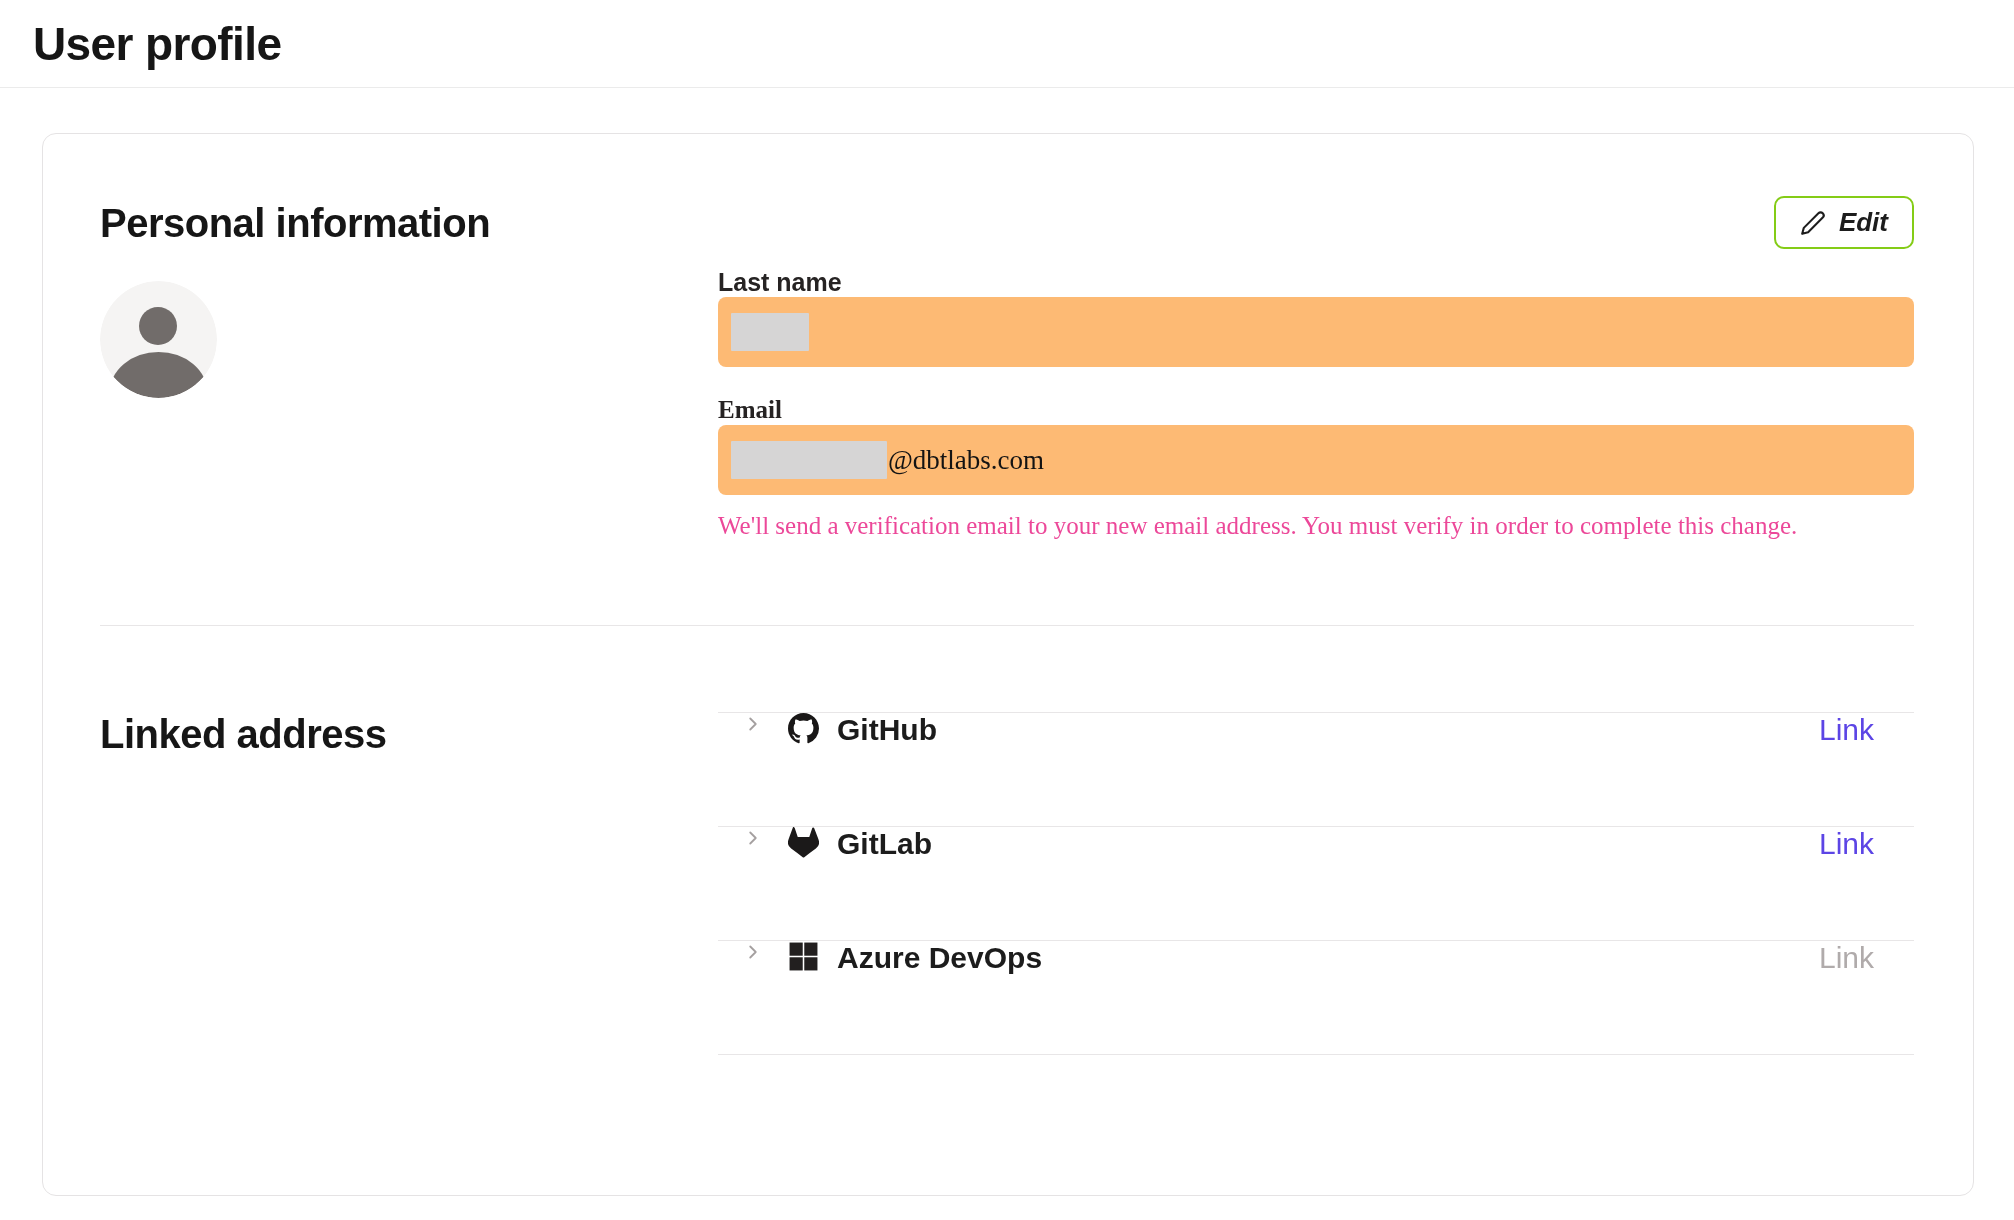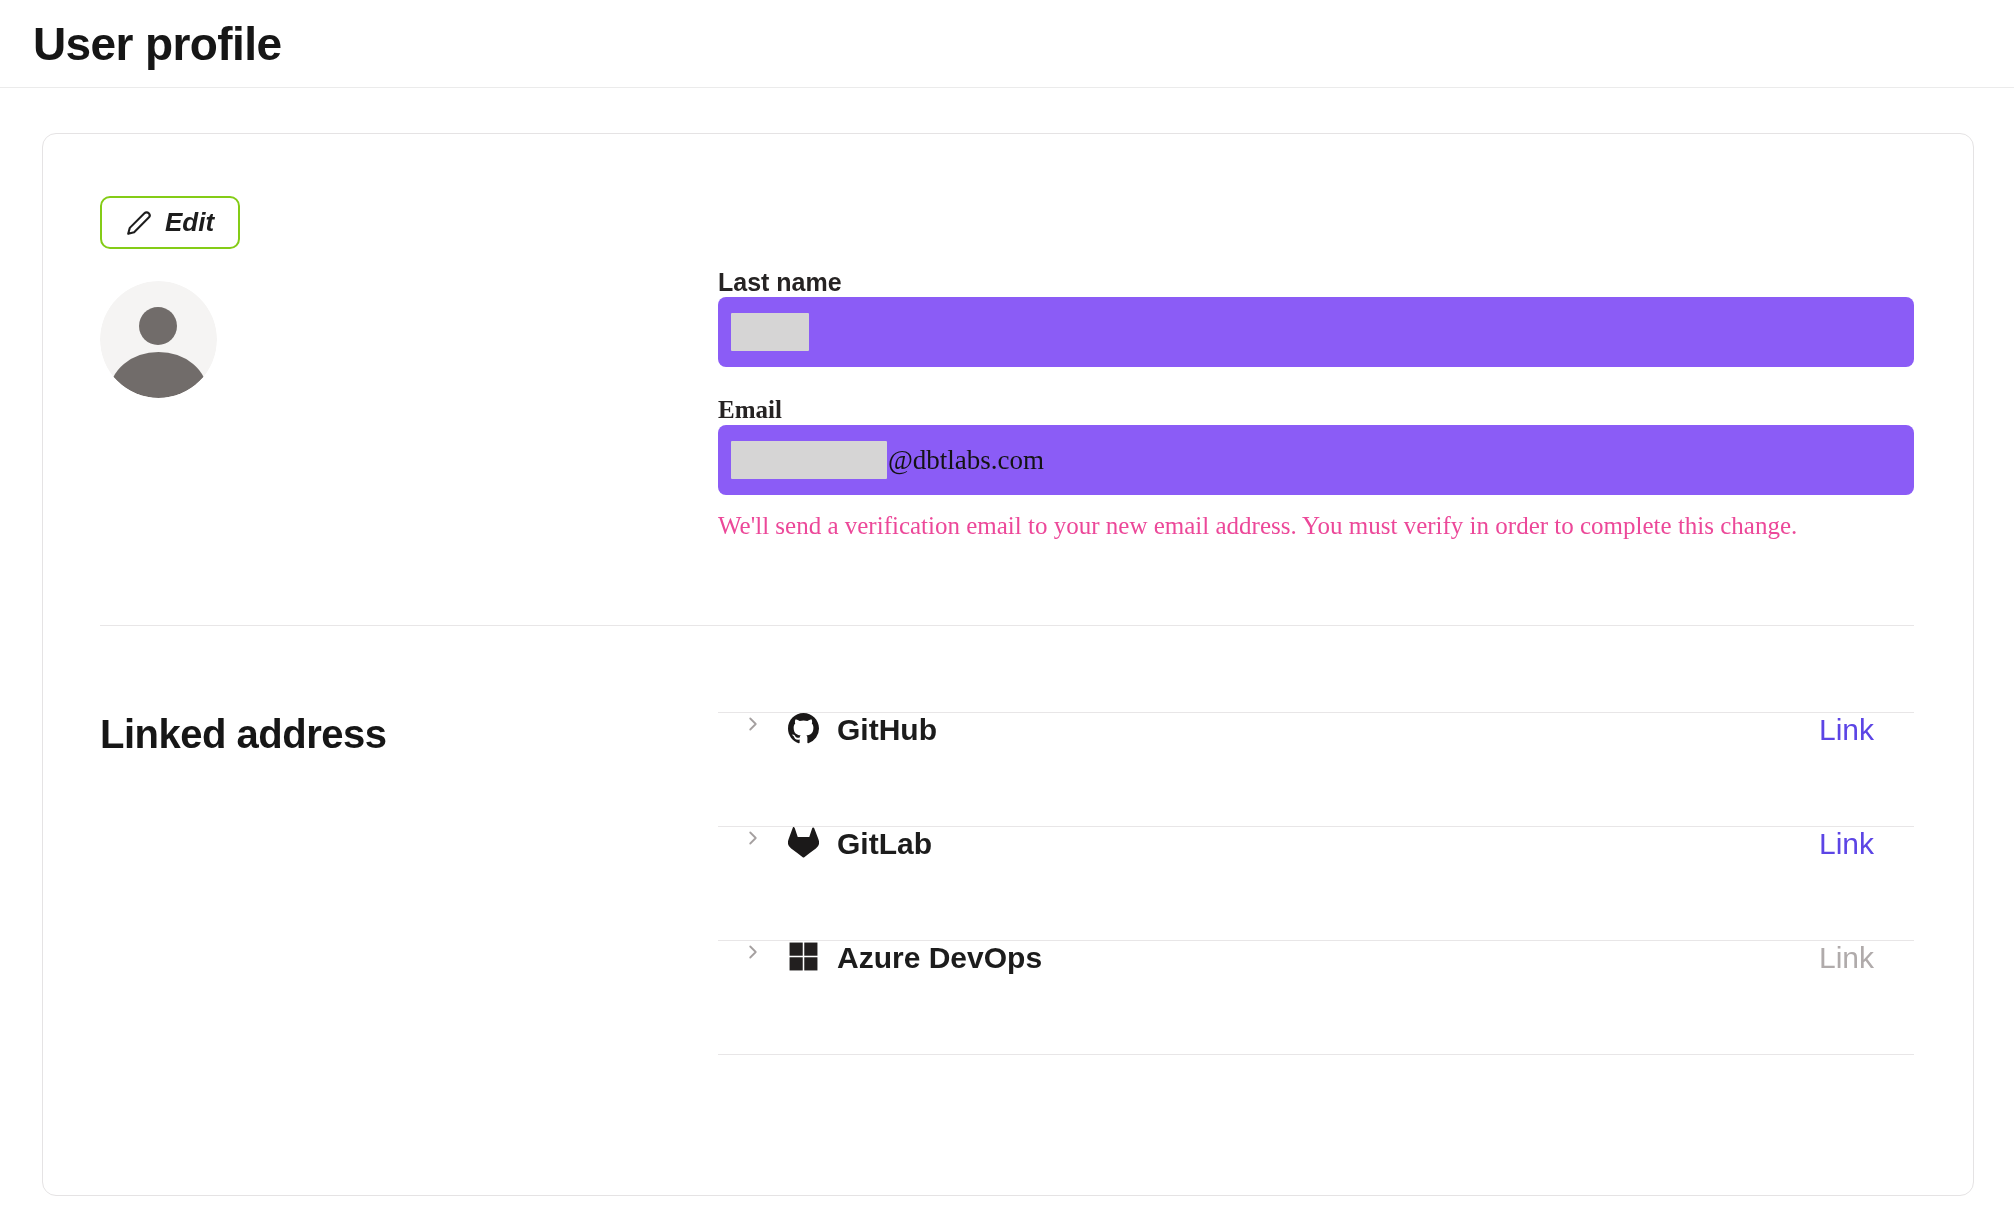--- a/index.html
+++ b/index.html
@@ -27,21 +27,21 @@
   .two-col { display:flex; align-items:flex-start; }
   .left-col { width:618px; flex:0 0 618px; }
   .right-col { flex:1 1 auto; min-width:0; }
 
   .avatar { width:117px; height:117px; margin-top:12px; border-radius:50%; overflow:hidden; }
 
   
   .field + .field { margin-top:30px;font-family:Liberation Serif, serif; }
   .field-label { display:block; font-size:25px; font-weight:600; color:#262323;
                  line-height:26px; margin-bottom:2px; }
-  .input-box { height:70px; background:#8b5cf6; border-radius:8px; display:flex;
+  .input-box { height:70px; background:#fdba74; border-radius:8px; display:flex;
                align-items:center; padding:0 13px; }
   .redacted { width:78px; height:38px; background:#d6d5d5; border-radius:1px; }
   .redacted.wide { width:156px; }
   .email-suffix { font-size:27px; font-weight:500; color:#131313; margin-left:1px; }
   .help-text { margin-top:16px; font-size:25px; color:#ec4899; line-height:30px; }
 
   .divider { border:none; border-top:1px solid #e8e6e7; margin-top:84px; }
 
   
   .la-wrap { margin-top:86px; }
@@ -60,20 +60,21 @@
 <body>
 
 <header class="page-header">
   <h1 class="page-title">User profile</h1>
 </header>
 
 <main>
   <section class="card">
 
     <div class="section-head">
+      <h2 class="h2">Personal information</h2>
       <button class="edit-btn">
         <span class="icn">
           <svg viewBox="0 0 24 24" width="26" height="26" fill="none" stroke="#1d1d1d" stroke-width="1.9" stroke-linecap="round" stroke-linejoin="round">
               <path d="M17 3a2.828 2.828 0 1 1 4 4L7.5 20.5 2 22l1.5-5.5L17 3z"></path>
             </svg>
         </span>
         <span>Edit</span>
       </button>
     </div>
 

